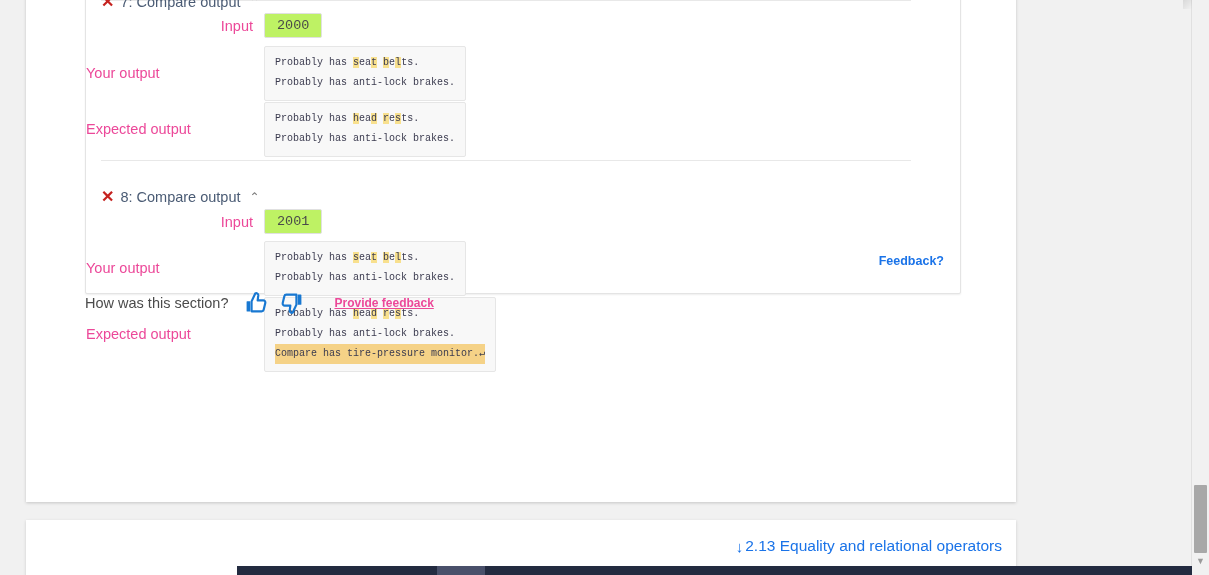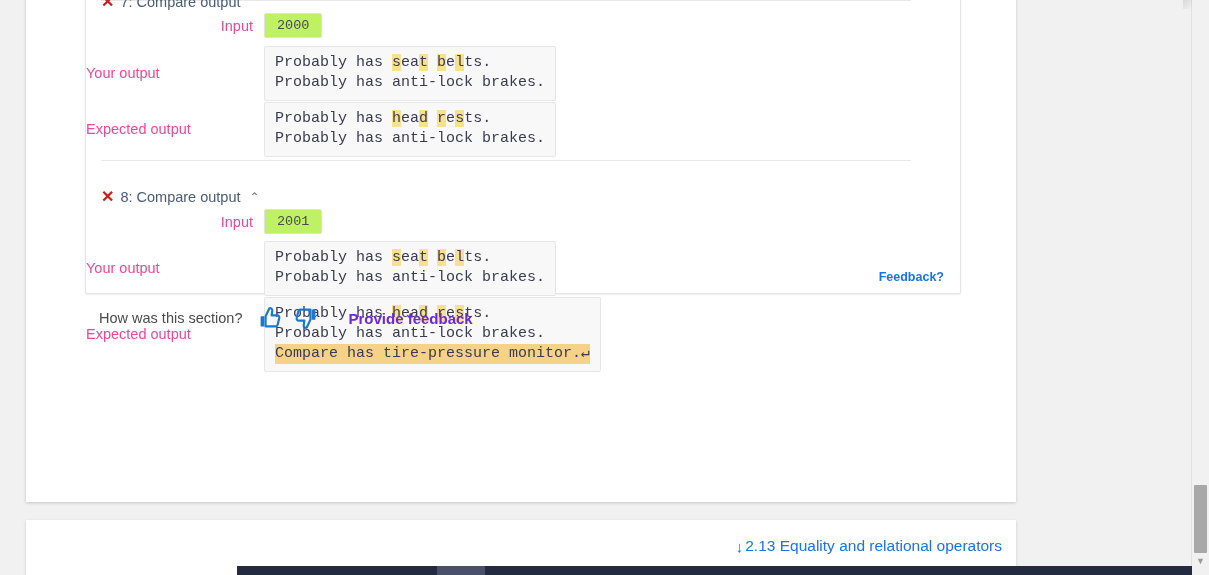--- a/index.html
+++ b/index.html
@@ -51,44 +51,44 @@
   .inputbox{
     background:#bef264;border:1px solid #e0e0e0;border-radius:2px;
     padding:4px 12px;font-family:"Liberation Mono",monospace;
     font-size:13.5px;color:#4a4a4a;
   }
 
   .outbox{
     background:#f8f8f8;border:1px solid #e6e6e6;border-radius:2px;
     padding:6px 10px 7px 10px;
     font-family:"Liberation Mono",monospace;
-    font-size:15px;line-height:20px;color:#3b3b4f;
+    font-size:10px;line-height:20px;color:#3b3b4f;
     white-space:pre;display:inline-block;
   }
   .hl{background:#f8e08e;}
   .hl-line{background:#f5d287;display:inline-block;}
 
   .row-align{align-items:flex-start;}
   .row-align .lbl{display:flex;align-items:center;}
 
   
   .feedback-link{
-    position:absolute;right:16px;bottom:9px;
+    position:absolute;right:16px;bottom:25px;
     font-size:12.5px;font-weight:bold;color:#1a73e8;cursor:pointer;
   }
 
   
   .sec-fb{
-    position:absolute;left:59px;top:445px;
-    display:flex;align-items:center;gap:0px;margin-left:14px;
+    position:absolute;left:59px;top:430px;
+    display:flex;align-items:center;gap:0px;
   }
   .sec-fb .q{font-size:14.5px;color:#4b4b4b;margin-right:16px;}
   .thumb{width:26px;height:26px;margin-right:8px;cursor:pointer;}
   .provide{
-    font-size:15px;font-weight:bold;color:#6d28d9;margin-left:22px;cursor:pointer;
+    font-size:12px;font-weight:bold;color:#ec4899;margin-left:22px;cursor:pointer;text-decoration:underline;
   }
 
   
   .bottom-card{
     position:absolute;left:26px;top:520px;width:990px;height:60px;
     background:#ffffff;box-shadow:0 1px 3px rgba(0,0,0,.15);
   }
   .next-link{
     position:absolute;right:14px;top:17px;
     display:flex;align-items:center;gap:2px;

